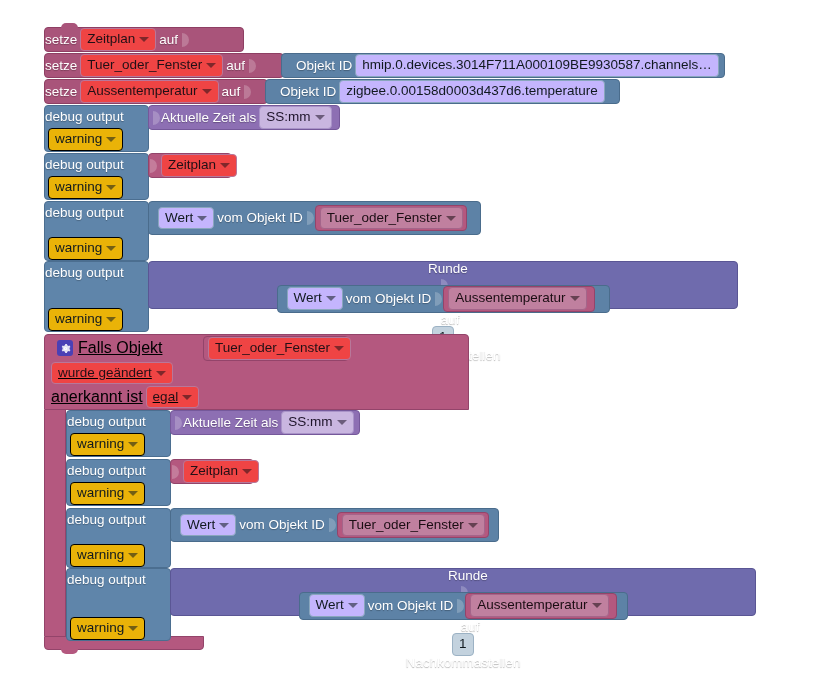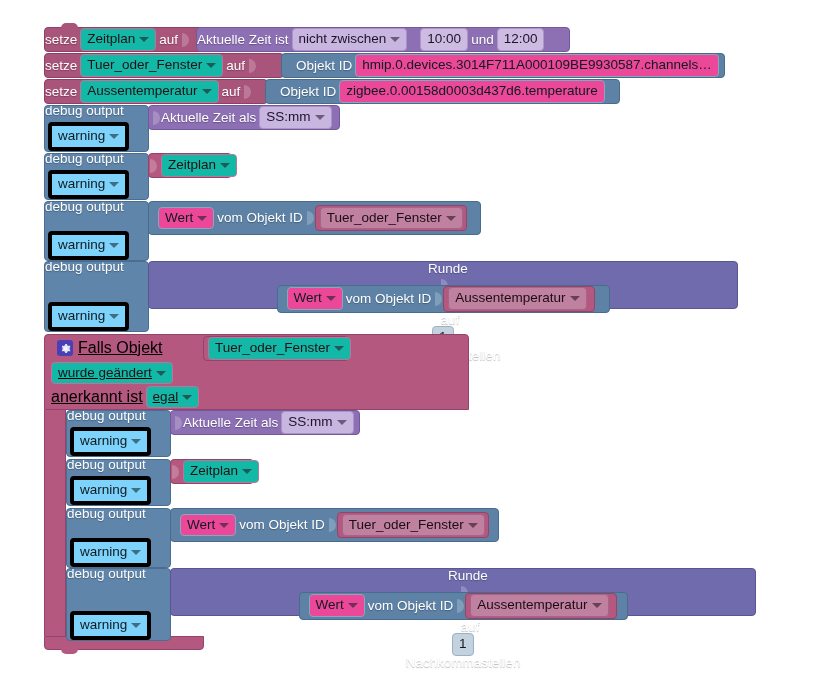--- a/index.html
+++ b/index.html
@@ -66,26 +66,26 @@
   .field {
     display:inline-flex; align-items:center; gap:4px;
     border-radius: 4px;
     padding: 2px 6px;
     margin: 0 3px;
     font-size: 13.5px;
     color: #202020;
     text-shadow: none;
     line-height: 1.25;
   }
-  .f-rose  { background:#14b8a6; border:1px solid #b8779a; color:#221016; }
+  .f-rose  { background:#ef4444; border:1px solid #b8779a; color:#221016; }
   .f-rose-d{ background:#c0809f; border:1px solid #a4658a; color:#1b0d13; }
   .f-pur   { background:#c9b6e0; border:1px solid #a993c8; color:#1d1329; }
   .f-pur-l { background:#cdbbe2; border:1px solid #ad98cb; color:#1d1329; }
-  .f-blue  { background:#ec4899; border:1px solid #89a6bd; color:#10191f; }
-  .f-white { background:#7dd3fc; border:4px solid #000000; color:#10191f; }
+  .f-blue  { background:#c4b5fd; border:1px solid #89a6bd; color:#10191f; }
+  .f-white { background:#eab308; border:1px solid #000000; color:#10191f; }
   .f-num   { background:#c3d2de; border:1px solid #9cb2c4; color:#10191f;
              padding:2px 6px; min-width:8px; text-align:center; }
 
   .caret { width:0; height:0; border-left:5px solid transparent;
            border-right:5px solid transparent; border-top:5px solid currentColor;
            opacity:.55; display:inline-block; }
 
   
   .notch {
     width:9px; height:20px; flex:0 0 9px; margin-left:4px; margin-right:-1px;
@@ -141,30 +141,20 @@
 
     <div class="blk c-rose" style="left:44px; top:27px; width:200px; height:25px;">
       <span class="nub-top" style="background:#a9547a;"></span>
       <span class="txt">setze</span>
       <span class="field f-rose">
         <span>Zeitplan</span>
         <i class="caret"></i>
       </span>
       <span class="txt">auf</span>
       <span class="notch"></span>
-    </div>
-    <div class="blk c-purple" style="left:196px; top:27px; width:374px; height:25px;">
-      <span class="txt">Aktuelle Zeit ist</span>
-      <span class="field f-pur">
-        <span>nicht zwischen</span>
-        <i class="caret"></i>
-      </span>
-      <span class="field f-pur-l" style="margin-left:10px;">10:00</span>
-      <span class="txt">und</span>
-      <span class="field f-pur-l">12:00</span>
     </div>
 
     <div class="blk c-rose" style="left:44px; top:53px; width:240px; height:25px;">
       <span class="txt">setze</span>
       <span class="field f-rose">
         <span>Tuer_oder_Fenster</span>
         <i class="caret"></i>
       </span>
       <span class="txt">auf</span>
       <span class="notch"></span>

